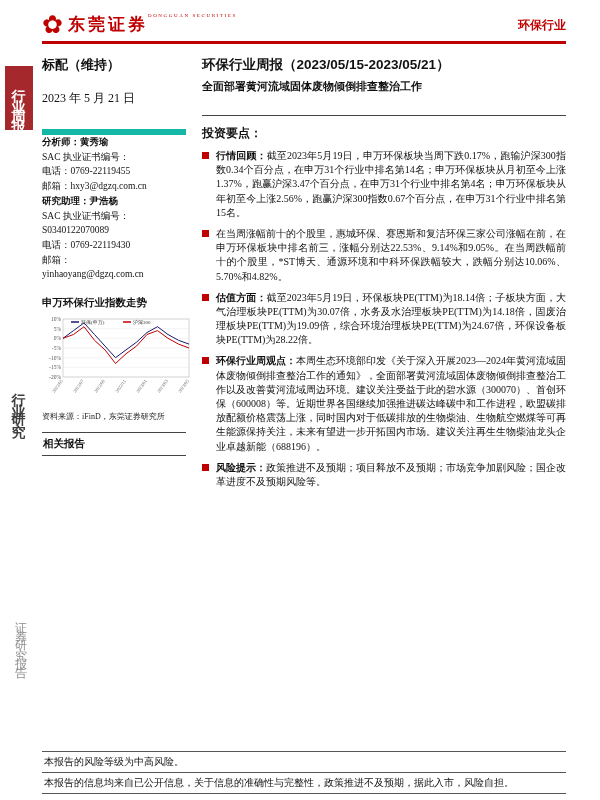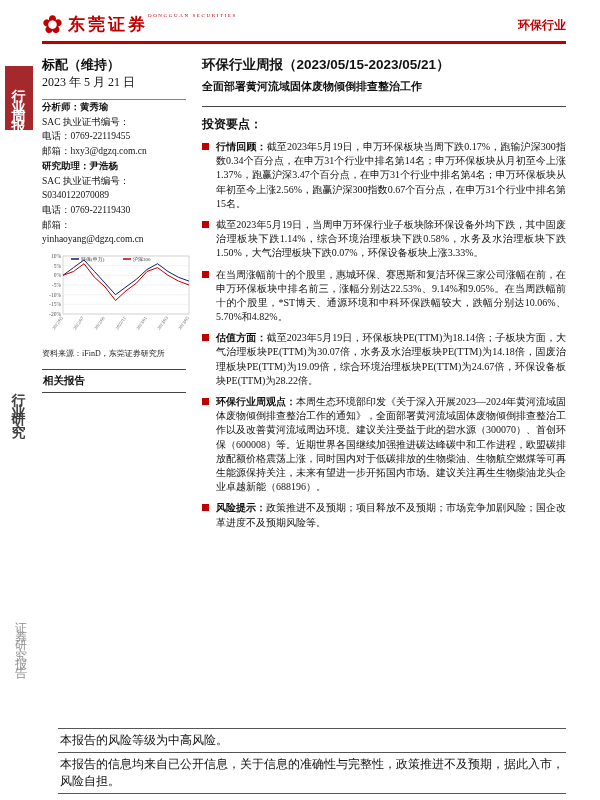--- a/index.html
+++ b/index.html
@@ -31,40 +31,40 @@
   .industry{color:#c00000;font-size:12px;font-weight:bold;
     font-family:"Liberation Sans","DejaVu Sans",sans-serif;padding-bottom:3px}
   .redline{height:3px;background:#c00000;margin-top:4px}
 
   
   .cols{display:flex;margin-top:12px}
   .leftcol{width:160px;padding-right:16px;flex-shrink:0}
   .rightcol{flex:1;min-width:0}
 
   .rating{font-family:"Liberation Sans","DejaVu Sans",sans-serif;font-weight:bold;font-size:13px}
-  .date{font-size:12px;margin-top:0;padding-bottom:8px;border-bottom:1px solid #14b8a6}
+  .date{font-size:12px;margin-top:16px;padding-bottom:22px;border-bottom:6px solid #14b8a6}
   .an-block{font-size:9.5px;line-height:1.55;word-break:break-all}
   .an-name{font-weight:bold}
   .chart-title{font-family:"Liberation Sans","DejaVu Sans",sans-serif;font-weight:bold;font-size:10.5px;margin-top:14px}
   .chart-box{margin-top:3px}
   .source{font-size:8px;color:#222;margin-top:2px}
   .related{margin-top:10px;border-top:1px solid #444;border-bottom:1px solid #444;padding:4px 1px;
     font-family:Liberation Serif, serif;font-weight:bold;font-size:10.5px}
 
-  .titlewrap{padding-bottom:12px;border-bottom:1px solid #444}
+  .titlewrap{padding-bottom:21px;border-bottom:1px solid #444}
   .rtitle{font-family:"Liberation Sans","DejaVu Sans",sans-serif;font-weight:bold;font-size:13.5px}
   .rsub{font-family:"Liberation Sans","DejaVu Sans",sans-serif;font-weight:bold;font-size:11px;margin-top:5px}
   .points-head{font-family:Liberation Serif, serif;font-weight:bold;font-size:12px;margin:9px 0 7px}
 
   .bullet{display:flex;margin-bottom:7px}
   .sq{width:7px;height:7px;background:#c00000;margin:3px 7px 0 0;flex-shrink:0}
   .bullet p{font-size:10px;line-height:1.42;text-align:justify}
   .bullet b{font-family:"Liberation Sans","DejaVu Sans",sans-serif}
 
-  .footer{position:absolute;left:16px;right:0;bottom:6px;font-size:12px;color:#111}
+  .footer{position:absolute;left:0;right:0;bottom:6px;font-size:10px;color:#111}
   .f-line{border-top:1px solid #555;padding:3px 2px}
   .f-end{border-top:1px solid #555;height:0}
 </style>
 </head>
 <body>
 
 <div class="page">
 
   <aside class="side">
     <div class="side-red">
@@ -103,20 +103,21 @@
 
         <div class="an-block">
           <div class="an-name">研究助理：尹浩杨</div>
           <div>SAC 执业证书编号：</div>
           <div>S0340122070089</div>
           <div>电话：0769-22119430</div>
           <div>邮箱：</div>
           <div>yinhaoyang@dgzq.com.cn</div>
         </div>
 
+        <div class="chart-title">申万环保行业指数走势</div>
         <div class="chart-box">
           <svg id="chart-svg" viewBox="0 0 150 92" width="150" height="92">
               <rect x="21" y="6" width="126" height="58" fill="none" stroke="#aaa" stroke-width="0.5"></rect>
               <line x1="21" y1="6" x2="147" y2="6" stroke="#e0e0e0" stroke-width="0.4"></line>
               <text x="19" y="8" font-size="5.5" text-anchor="end" fill="#555">10%</text>
               <line x1="21" y1="15.666666666666664" x2="147" y2="15.666666666666664" stroke="#e0e0e0" stroke-width="0.4"></line>
               <text x="19" y="17.666666666666664" font-size="5.5" text-anchor="end" fill="#555">5%</text>
               <line x1="21" y1="25.333333333333336" x2="147" y2="25.333333333333336" stroke="#e0e0e0" stroke-width="0.4"></line>
               <text x="19" y="27.333333333333336" font-size="5.5" text-anchor="end" fill="#555">0%</text>
               <line x1="21" y1="35" x2="147" y2="35" stroke="#e0e0e0" stroke-width="0.4"></line>
@@ -154,24 +155,20 @@
         </div>
 
         <div class="points-head">投资要点：</div>
 
         <div class="bullet">
           <span class="sq"></span>
           <p><b>行情回顾：</b><span>截至2023年5月19日，申万环保板块当周下跌0.17%，跑输沪深300指数0.34个百分点，在申万31个行业中排名第14名；申万环保板块从月初至今上涨1.37%，跑赢沪深3.47个百分点，在申万31个行业中排名第4名；申万环保板块从年初至今上涨2.56%，跑赢沪深300指数0.67个百分点，在申万31个行业中排名第15名。</span></p>
         </div>
         <div class="bullet">
           <span class="sq"></span>
-          <p><b></b><span>截至2023年5月19日，当周申万环保行业子板块除环保设备外均下跌，其中固废治理板块下跌1.14%，综合环境治理板块下跌0.58%，水务及水治理板块下跌1.50%，大气治理板块下跌0.07%，环保设备板块上涨3.33%。</span></p>
-        </div>
-        <div class="bullet">
-          <span class="sq"></span>
           <p><b></b><span>在当周涨幅前十的个股里，惠城环保、赛恩斯和复洁环保三家公司涨幅在前，在申万环保板块中排名前三，涨幅分别达22.53%、9.14%和9.05%。在当周跌幅前十的个股里，*ST博天、通源环境和中科环保跌幅较大，跌幅分别达10.06%、5.70%和4.82%。</span></p>
         </div>
         <div class="bullet">
           <span class="sq"></span>
           <p><b>估值方面：</b><span>截至2023年5月19日，环保板块PE(TTM)为18.14倍；子板块方面，大气治理板块PE(TTM)为30.07倍，水务及水治理板块PE(TTM)为14.18倍，固废治理板块PE(TTM)为19.09倍，综合环境治理板块PE(TTM)为24.67倍，环保设备板块PE(TTM)为28.22倍。</span></p>
         </div>
         <div class="bullet">
           <span class="sq"></span>
           <p><b>环保行业周观点：</b><span>本周生态环境部印发《关于深入开展2023—2024年黄河流域固体废物倾倒排查整治工作的通知》，全面部署黄河流域固体废物倾倒排查整治工作以及改善黄河流域周边环境。建议关注受益于此的碧水源（300070）、首创环保（600008）等。近期世界各国继续加强推进碳达峰碳中和工作进程，欧盟碳排放配额价格震荡上涨，同时国内对于低碳排放的生物柴油、生物航空燃煤等可再生能源保持关注，未来有望进一步开拓国内市场。建议关注再生生物柴油龙头企业卓越新能（688196）。</span></p>
         </div>

